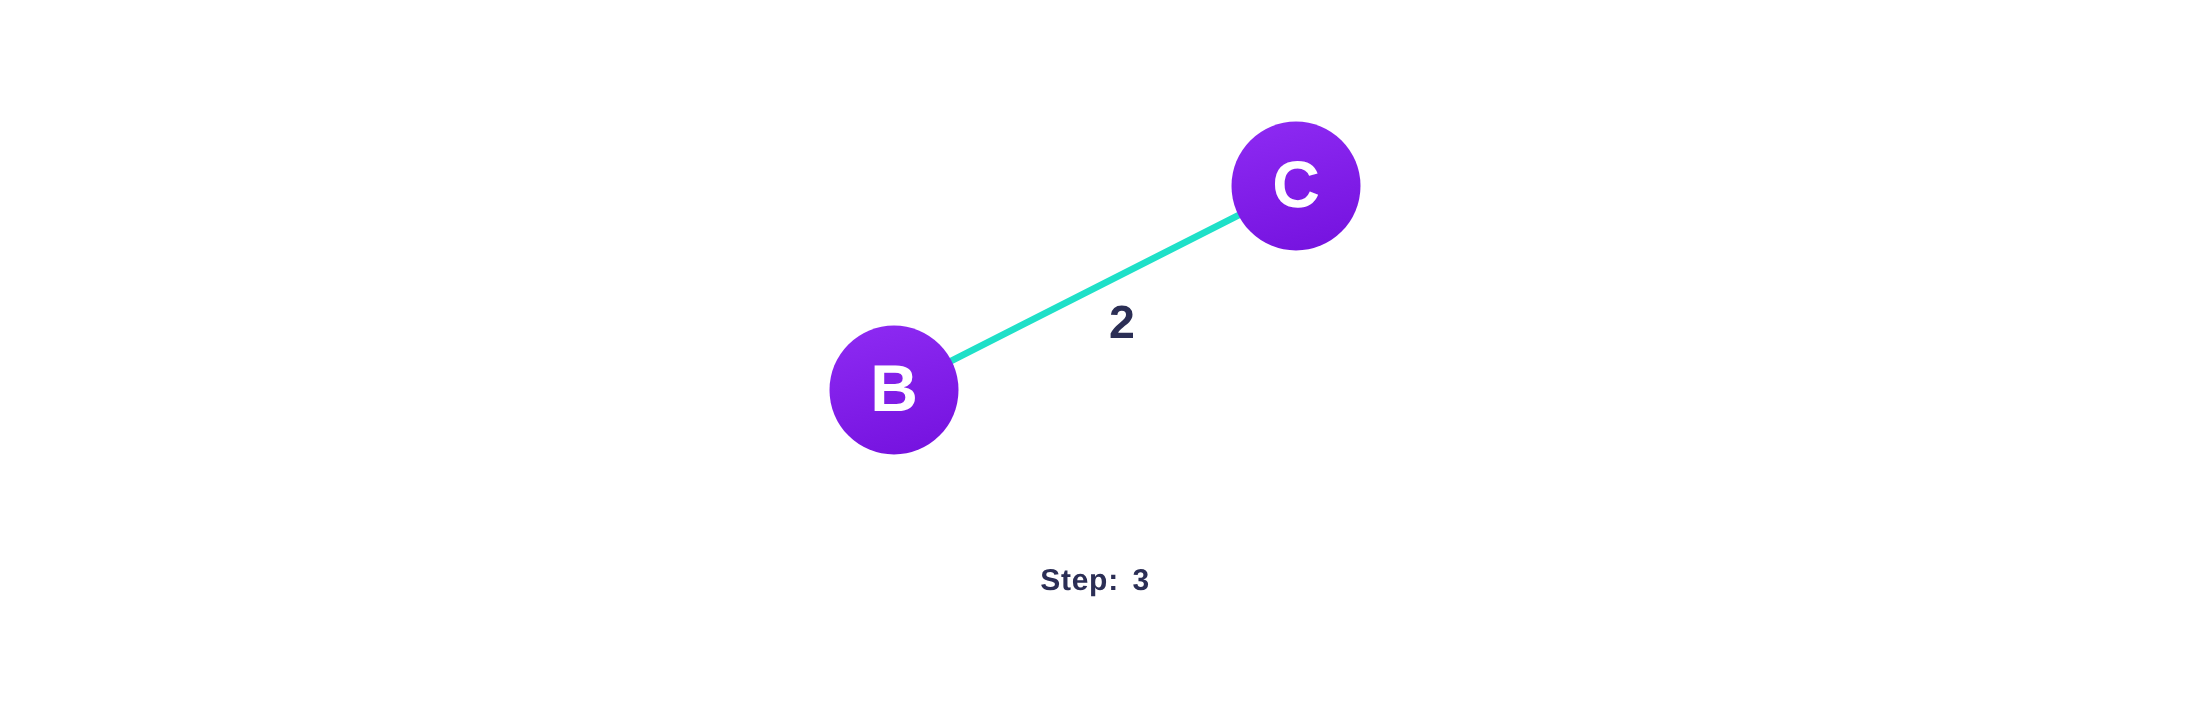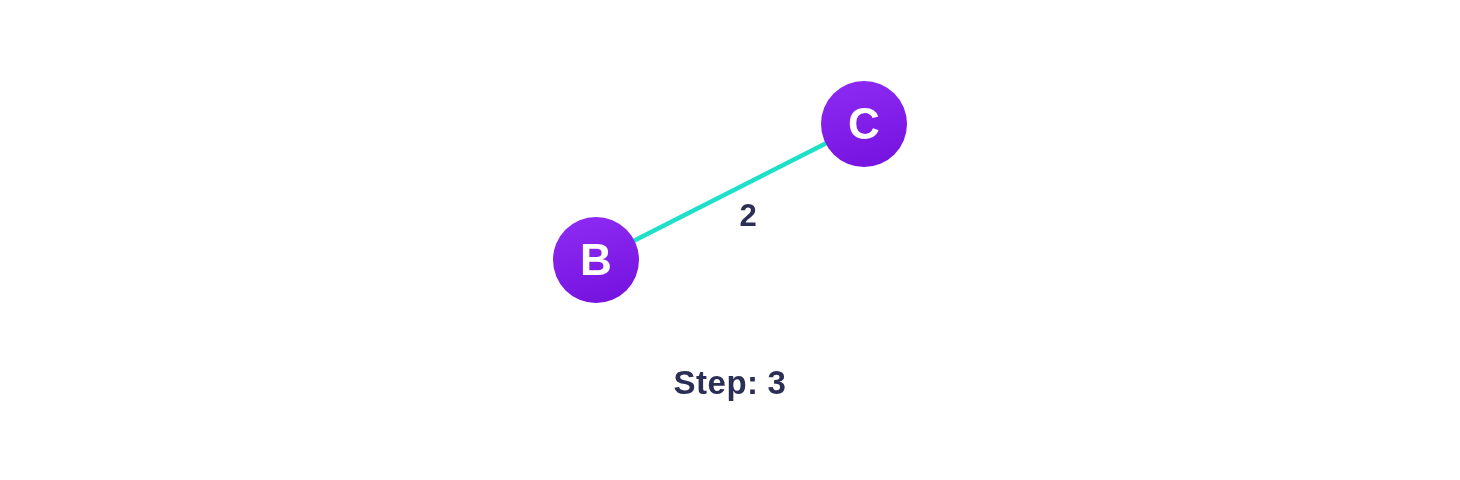--- a/index.html
+++ b/index.html
@@ -44,24 +44,24 @@
     transform: translate(-50%, -50%);
     color: var(--label-text, #2b2e55);
     font-size: 31px;
     font-weight: 700;
     line-height: 1;
   }
   .step-indicator {
     position: absolute;
     left: 0;
     right: 0;
-    top: 364px;
+    top: 376px;
     text-align: center;
     color: var(--label-text, #2b2e55);
-    font-size: 33px;
+    font-size: 20px;
     font-weight: 700;
     letter-spacing: 0.5px;
   }
   .step-indicator .gap { display: inline-block; width: 9px; }
 </style>
 </head>
 <body>
 
 <div class="stage">
   <svg class="edge-layer" xmlns="http://www.w3.org/2000/svg">

